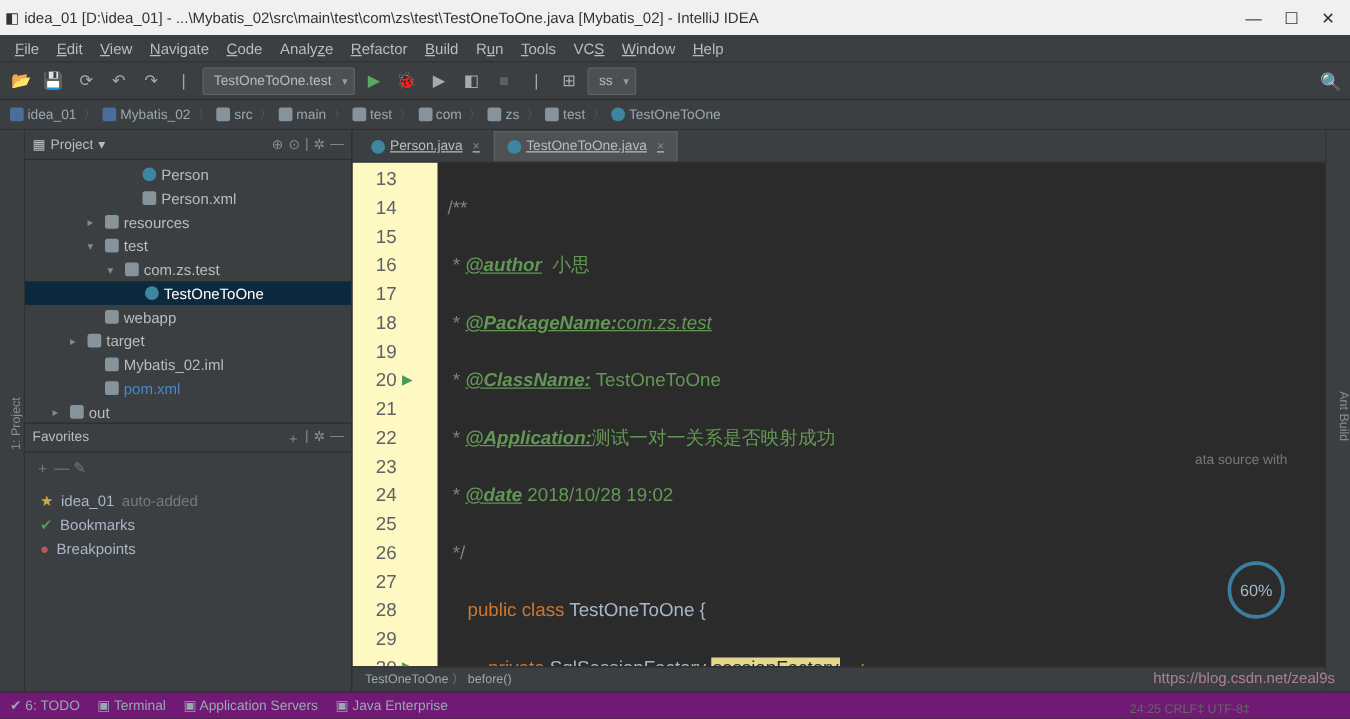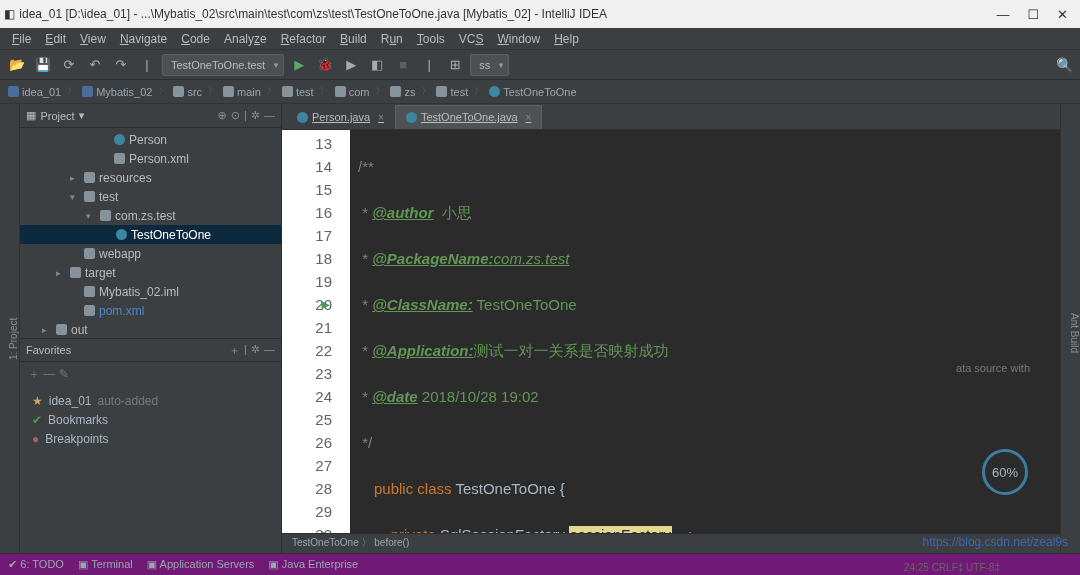--- a/index.html
+++ b/index.html
@@ -35,37 +35,37 @@
 .fav { padding:4px 0; font-size:12px; }
 .fav-item { display:flex; align-items:center; gap:6px; height:19px; padding-left:12px; }
 .star { color:#c9a94a; } .check { color:#499c54; } .dot { color:#b05e5e; }
 .muted { color:#787878; }
 .editor-wrap { flex:1; display:flex; flex-direction:column; background:#2b2b2b; position:relative; }
 .tabs { height:26px; background:#3c3f41; display:flex; align-items:flex-end; padding-left:4px; border-bottom:1px solid #323232; }
 .tab { height:24px; padding:0 10px; display:flex; align-items:center; gap:4px; font-size:11px; color:#bbb; background:#3c3f41; border:1px solid transparent;text-decoration:underline; }
 .tab.active { background:#4e5254; border:1px solid #5e6060; border-bottom:1px solid #4e5254; }
 .tab .x { color:#888; font-size:10px; margin-left:4px; }
 .editor { flex:1; display:flex; overflow:hidden; font-family:"Consolas","Courier New",monospace; font-size:15px; line-height:23px; }
-.gutter { width:68px; background:#ffffff; color:#606366; text-align:right; padding:2px 18px 2px 4px; position:relative; }
+.gutter { width:68px; background:#fef9c3; color:#606366; text-align:center; padding:2px 18px 2px 4px; position:relative; }
 .gutter div { height:23px; position:relative; }
 .run-arrow { position:absolute; right:2px; color:#499c54; font-size:11px; }
 .code { flex:1; padding:2px 0 2px 8px; white-space:pre; overflow:hidden; }
 .code div { height:23px; }
 .cgrey { color:#808080; } .cdoc { color:#629755; }
 .cdoc-u { color:#629755; font-style:italic; text-decoration:underline; }
 .cdoc-tag { color:#629755; font-style:italic; text-decoration:underline; font-weight:bold; }
 .ckw { color:#cc7832;margin-left:16px; } .ctype { color:#a9b7c6; }
 .chl { background:#e4d88f; color:#2b2b2b; padding:0 1px; }
 .crumb-bar { height:20px; background:#3c3f41; font-size:10px; color:#9aa7b0; padding:2px 10px; border-top:1px solid #2d2d2d; }
 .rightgut { width:20px; background:#3c3f41; border-left:1px solid #323232; writing-mode:vertical-rl; font-size:10px; color:#8c8c8c; display:flex; flex-direction:column; gap:20px; padding-top:10px; text-align:center; }
 .bottom { height:22px; background:#701a75; border-top:1px solid #2d2d2d; display:flex; align-items:center; padding:0 8px; font-size:11px; color:#9aa7b0; gap:14px; }
 .bottom .r { margin-left:auto; display:flex; gap:12px;margin-top:32px; }
 .hint { position:absolute; top:258px; right:30px; font-size:11px; color:#787878; }
 .meter { position:absolute; right:32px; top:345px; width:46px; height:46px; border:3px solid #3a7fa0; border-radius:50%; display:flex; align-items:center; justify-content:center; font-size:13px; color:#a9b7c6; }
-.watermark { position:absolute; right:12px; bottom:26px; font-size:12px; color:#3b82f6; opacity:0.6; }
+.watermark { position:absolute; right:12px; bottom:26px; font-size:12px; color:#f9a8d4; opacity:0.6; }
 .toolbar .search-ic-tb { margin-left:auto; color:#aaa; font-size:14px; }
 </style>
 </head>
 <body>
 
 <div class="titlebar">
   <span>◧</span>
   <span class="title">idea_01 [D:\idea_01] - ...\Mybatis_02\src\main\test\com\zs\test\TestOneToOne.java [Mybatis_02] - IntelliJ IDEA</span>
   <div class="win-btns">
     <span>—</span>

